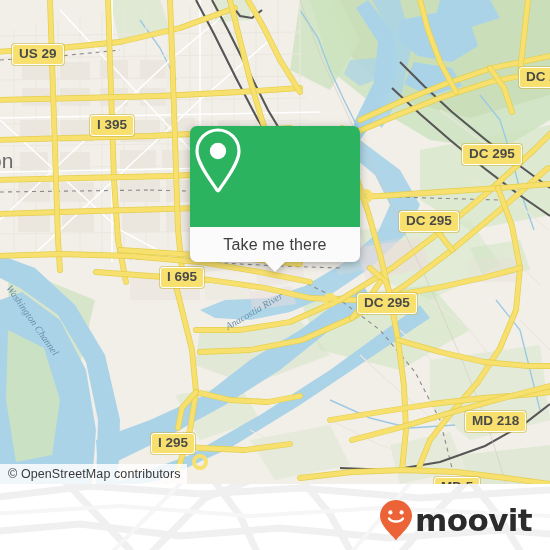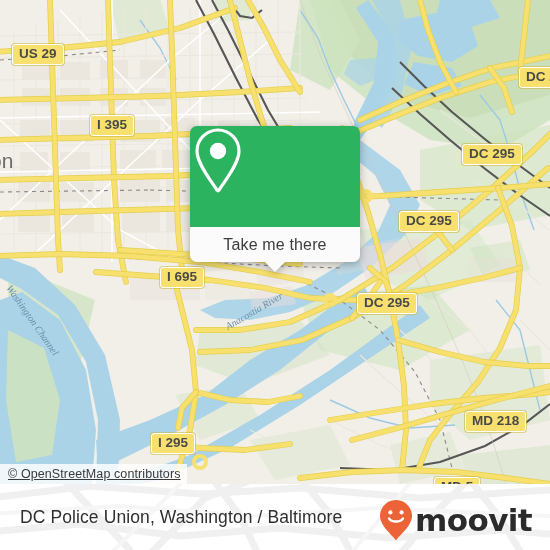--- a/index.html
+++ b/index.html
@@ -11,21 +11,21 @@
   #app{position:relative;width:550px;height:550px;overflow:hidden;background:#fff;}
 
   
   .map{position:absolute;left:0;top:0;width:550px;height:484px;overflow:hidden;background:#f2efe9;}
   .map svg{position:absolute;left:0;top:0;}
 
   
   .attrib{
     position:absolute;left:0;bottom:0;height:20px;line-height:20px;
     padding:0 6px 0 8px;font-size:12.5px;color:#3a3a3a;
-    background:rgba(255,255,255,0.82);white-space:nowrap;letter-spacing:.1px;text-decoration:underline;
+    background:rgba(255,255,255,0.82);white-space:nowrap;letter-spacing:.1px;
   }
 
   
   .popup{
     position:absolute;left:190px;top:126px;width:170px;height:136px;
     filter:drop-shadow(0 2px 4px rgba(0,0,0,.30));
   }
   .popup-green{
     position:absolute;left:0;top:0;width:170px;height:101px;
     background:#2bb35f;border-radius:7px 7px 0 0;
@@ -381,21 +381,20 @@
         <path d="M470,-4 L500,34 L522,70"></path>
         <path d="M212,-6 L240,32 L258,70"></path>
       </g>
       <g stroke="#f6f6f6" stroke-width="4" fill="none">
         <path d="M-10,30 L120,22 L250,32 L380,24 L550,32"></path>
         <path d="M110,70 L150,30 L186,-6"></path>
         <path d="M350,70 L386,28 L414,-6"></path>
       </g>
     </svg>
 
-    <div class="bar-title">DC Police Union, Washington / Baltimore</div>
 
     <div class="brand">
       <svg width="34" height="42" viewBox="0 0 34 42">
         <path d="M17 1 C8.2 1 1 8.2 1 17 C1 26.6 14 37 16.3 40.4 a0.85 0.85 0 0 0 1.4 0 C20 37 33 26.6 33 17 C33 8.2 25.8 1 17 1 Z" fill="#ec6338"></path>
         <circle cx="11.4" cy="13.4" r="2.1" fill="#ffffff"></circle>
         <circle cx="22.6" cy="13.4" r="2.1" fill="#ffffff"></circle>
         <path d="M10 19.4 C12.6 23.6 21.4 23.6 24 19.4" fill="none" stroke="#ffffff" stroke-width="2.4" stroke-linecap="round"></path>
       </svg>
       <span class="brand-word">moovit</span>
     </div>

